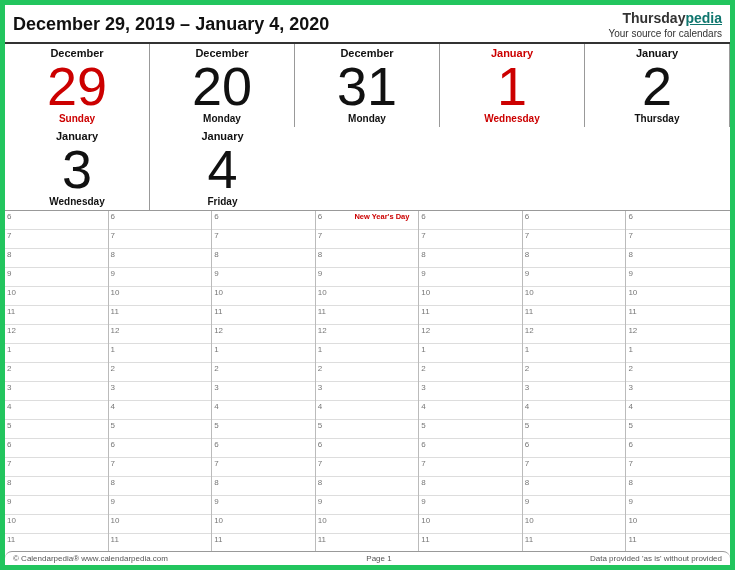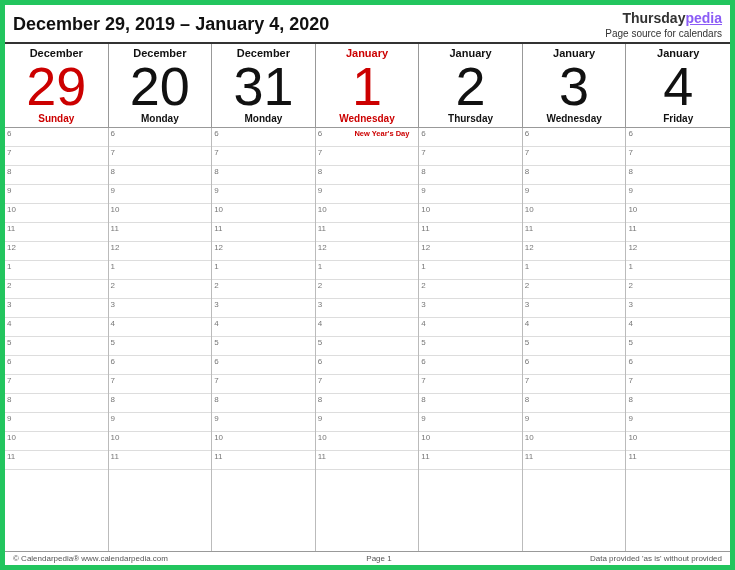--- a/index.html
+++ b/index.html
@@ -41,28 +41,28 @@
       color: #333;
       line-height: 1.3;
     }
 
     .brand-name {
       font-size: 14px;
       font-weight: bold;
     }
 
     .brand-red {
-      color: #8b5cf6;
+      color: #0f766e;
       text-decoration: underline;
     }
 
     
     .days-header {
       display: grid;
-      grid-template-columns: repeat(7, 1fr);
+      grid-template-columns: repeat(5, 1fr);
       border-bottom: 1px solid #999;
     }
 
     .day-header {
       border-right: 1px solid #999;
       padding: 3px 4px;
       text-align: center;
     }
 
     .day-header:last-child {
@@ -143,20 +143,21 @@
 
     
     .calendar-footer {
       border-top: 1px solid #999;
       display: flex;
       justify-content: space-between;
       align-items: center;
       padding: 2px 8px;
       font-size: 8px;
       color: #555;
+      border-radius: 7px;
     }
 
     .footer-left {
       font-size: 8px;
     }
 
     .footer-center {
       font-size: 8px;
     }
 
@@ -170,21 +171,21 @@
 <div class="calendar-container">
 
   <div class="calendar-header">
     <div class="calendar-title">
       <span>December 29, 2019 – January 4, 2020</span>
     </div>
     <div class="brand-area">
       <div class="brand-name">
         <span>Thursday</span><span class="brand-red">pedia</span>
       </div>
-      <div>Page source for calendars</div>
+      <div>Your source for calendars</div>
     </div>
   </div>
 
   <div class="days-header" id="days-header">
   <div class="day-header">
       <div class="month-label black">December</div>
       <div class="day-number">29</div>
       <div class="day-name">Sunday</div>
     </div>
       <div class="day-header">

